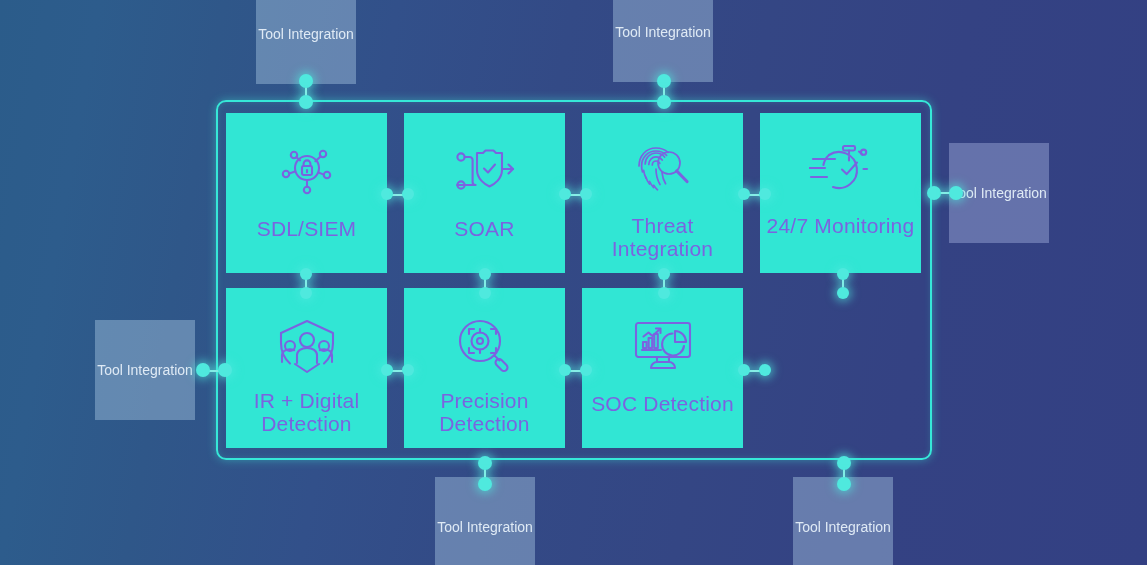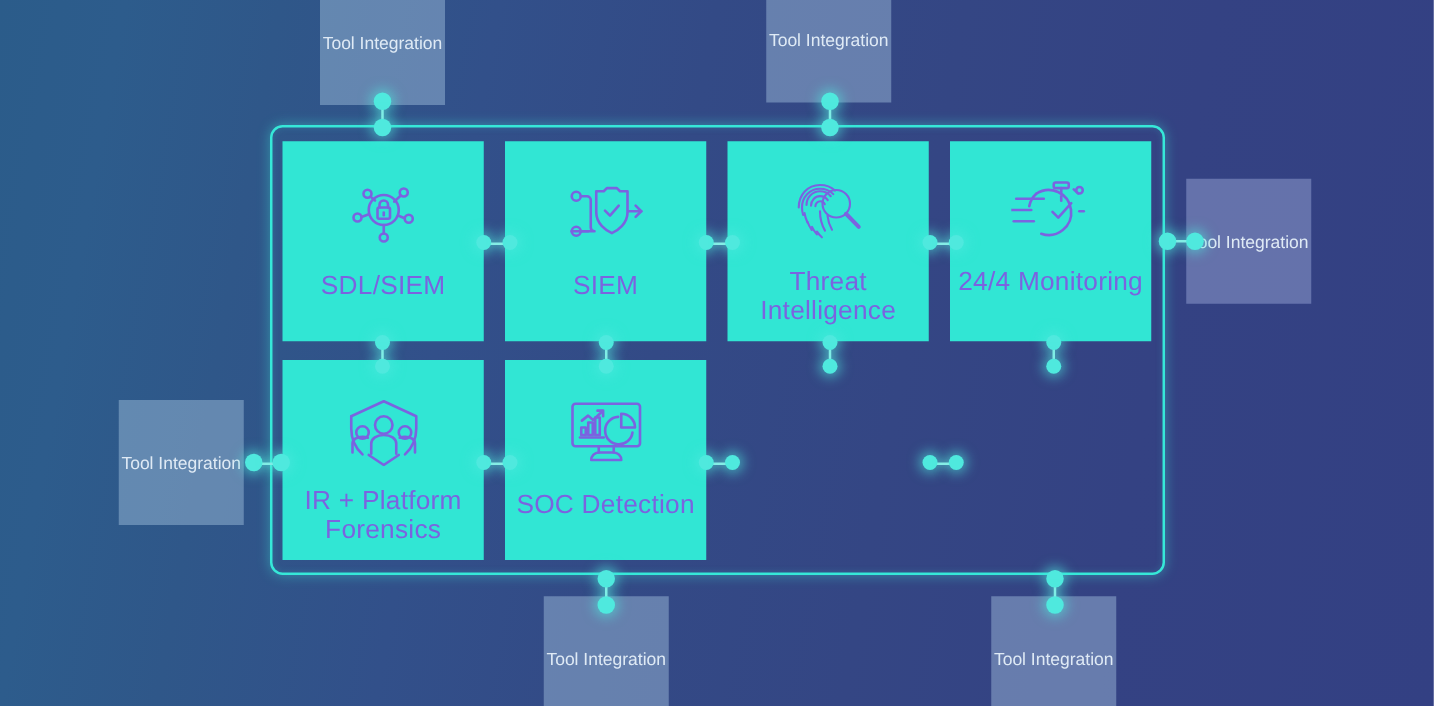--- a/index.html
+++ b/index.html
@@ -101,81 +101,96 @@
           <circle cx="8" cy="13" r="3.6"></circle>
             <circle cx="8" cy="41" r="3.6"></circle>
           <path d="M11.6 13h5a3 3 0 0 1 3 3v22a3 3 0 0 0 3 3h-18.4" transform="translate(0,0)"></path>
           <path d="M11.6 41h6"></path>
           <path d="M24 9h6l2.5-2.5h8L43 9h6v17c0 9-8 14.5-12.5 16.5C32 40.5 24 35 24 26z"></path>
           <path d="M31 24.5l4 4 7-8"></path>
           <line x1="50" y1="25" x2="60" y2="25"></line>
           <path d="M55.5 20.5l4.5 4.5-4.5 4.5"></path>
         </svg>
       </span>
-      <span class="label">SIEM</span>
+      <span class="label">SOAR</span>
     </div>
 
     <div class="tile two-line">
       <span class="icon">
         <svg width="60" height="58" viewBox="0 0 60 58" fill="none" stroke="#7b63e0" stroke-width="1.7" stroke-linecap="round">
           <path d="M6 24c0-10 7-18 17-18 5 0 9 1.6 12 4.4"></path>
           <path d="M9.5 30c-.6-2-.9-4-.9-6 0-8.3 6-15 14.4-15 4.3 0 8 1.6 10.6 4.3"></path>
           <path d="M13 36c-1.2-2.4-2-5-2.4-7.6"></path>
           <path d="M12.2 22c0-6 4.8-11 10.8-11 3.6 0 6.6 1.5 8.6 4"></path>
           <path d="M16.5 42c-1.5-2-2.7-4.2-3.5-6.6"></path>
           <path d="M15.8 22.5c0-4.2 3.2-7.6 7.2-7.6 2.6 0 4.8 1.2 6.2 3.2"></path>
           <path d="M20.5 45.5c-1.6-1.8-2.9-3.8-3.9-6"></path>
           <path d="M19.3 23c0-2.2 1.8-4 3.9-4 1.6 0 3 1 3.6 2.4"></path>
           <path d="M24.5 47.8c-1.5-1.3-2.8-2.8-3.9-4.5"></path>
           <path d="M23 27c0 6 1.4 11 4 15.5"></path>
           <path d="M29 30.6c.4 4 1.6 7.8 3.6 11.2"></path>
           <circle cx="36" cy="21" r="11"></circle>
           <line x1="43.8" y1="29" x2="54" y2="39.5" stroke-width="3.2"></line>
         </svg>
       </span>
-      <span class="label">Threat Intelligence</span>
+      <span class="label">Threat Integration</span>
     </div>
 
     <div class="tile two-line">
       <span class="icon">
         <svg width="64" height="56" viewBox="0 0 64 56" fill="none" stroke="#7b63e0" stroke-width="2.1" stroke-linecap="round" stroke-linejoin="round">
           <path d="M24 44a18 18 0 1 0-4-32"></path>
           <path d="M20 12a18 18 0 0 0-5.6 10"></path>
           <rect x="34" y="3" width="12" height="4.5" rx="1.4"></rect>
           <line x1="40" y1="7.5" x2="40" y2="11"></line>
           <line x1="40" y1="14" x2="40" y2="17.5"></line>
           <line x1="58" y1="26" x2="54.5" y2="26"></line>
           <path d="M50 8.5l3.5 3.2"></path>
           <circle cx="54.6" cy="9.2" r="2.6"></circle>
           <path d="M33 26.5l4.6 4.6L48 19.5"></path>
           <line x1="4" y1="16" x2="26" y2="16"></line>
           <line x1="0" y1="25" x2="16" y2="25"></line>
           <line x1="2" y1="34" x2="18" y2="34"></line>
         </svg>
       </span>
-      <span class="label">24/4 Monitoring</span>
+      <span class="label">24/7 Monitoring</span>
     </div>
 
     <div class="tile two-line">
       <span class="icon">
         <svg width="64" height="54" viewBox="0 0 64 54" fill="none" stroke="#7b63e0" stroke-width="2.1" stroke-linecap="round" stroke-linejoin="round">
           <path d="M6 14L32 2l26 12v10c0 9-4 16-9 20.5"></path>
           <path d="M6 14v10c0 9 4 16 9 20.5"></path>
           <path d="M20 45l12 8 12-8"></path>
           <circle cx="32" cy="21" r="7"></circle>
           <path d="M22 44v-8c0-4.4 4.4-7 10-7s10 2.6 10 7v8"></path>
           <circle cx="15" cy="27" r="5"></circle>
           <path d="M7 43v-7c0-3.4 3.4-5.6 8-5.6 1.6 0 3 .3 4.2.8"></path>
           <circle cx="49" cy="27" r="5"></circle>
           <path d="M57 43v-7c0-3.4-3.4-5.6-8-5.6-1.6 0-3 .3-4.2.8"></path>
         </svg>
       </span>
-      <span class="label">IR + Platform Forensics</span>
-    </div>
-
+      <span class="label">IR + Digital Detection</span>
+    </div>
+
+    <div class="tile two-line">
+      <span class="icon">
+        <svg width="58" height="58" viewBox="0 0 58 58" fill="none" stroke="#7b63e0" stroke-width="2.1" stroke-linecap="round" stroke-linejoin="round">
+          <circle cx="24" cy="24" r="20"></circle>
+          <path d="M13 17v-5h5M35 12h5v5M40 31v5h-5M18 36h-5v-5"></path>
+          <circle cx="24" cy="24" r="8.5"></circle>
+          <circle cx="24" cy="24" r="3"></circle>
+          <line x1="24" y1="15.5" x2="24" y2="12"></line>
+          <line x1="24" y1="36" x2="24" y2="32.5"></line>
+          <path d="M38.5 38.5l5 5"></path>
+          <rect x="42" y="41" width="7" height="14" rx="3.5" transform="rotate(-45 45.5 48)"></rect>
+        </svg>
+      </span>
+      <span class="label">Precision Detection</span>
+    </div>
 
 
     <div class="tile">
       <span class="icon">
         <svg width="60" height="52" viewBox="0 0 60 52" fill="none" stroke="#7b63e0" stroke-width="2.1" stroke-linecap="round" stroke-linejoin="round">
           <rect x="3" y="3" width="54" height="34" rx="2.4"></rect>
           <path d="M24 37v5M36 37v5"></path>
           <path d="M18 48h24c0-3.4-2.8-6-6-6H24c-3.2 0-6 2.6-6 6z"></path>
           <line x1="9" y1="30" x2="28" y2="30"></line>
           <rect x="10" y="22" width="3.6" height="6"></rect>

